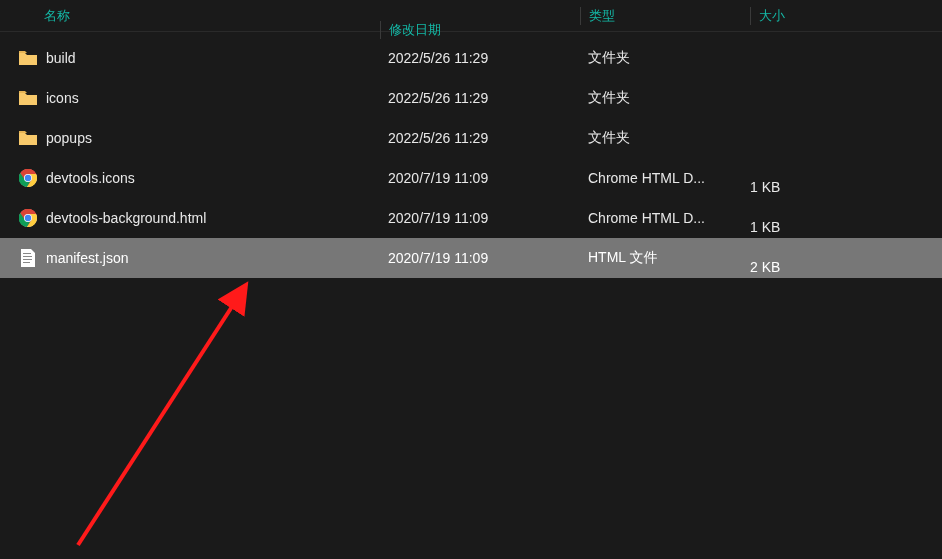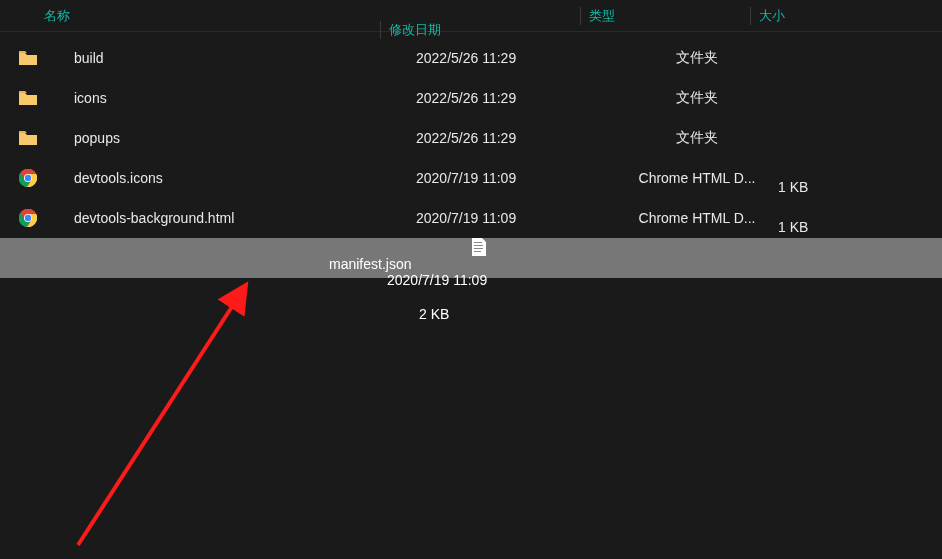--- a/index.html
+++ b/index.html
@@ -57,46 +57,43 @@
     .file-row {
       display: flex;
       align-items: center;
       height: 40px;
       padding-left: 16px;
       color: #e8e8e8;
     }
     .file-row.selected {
       background: #777777;
       color: #ffffff;
-      flex-direction: column;
     }
     .icon-cell {
       width: 24px;
       display: flex;
       align-items: center;
       justify-content: center;
     }
     .name-cell {
       width: 340px;
       padding-left: 6px;
       display: flex;
       align-items: center;
-      margin-left: 28px;
     }
     .date-cell {
       width: 200px;
       padding-left: 8px;
     }
     .type-cell {
       width: 170px;
       padding-left: 8px;
       white-space: nowrap;
       overflow: hidden;
       text-overflow: ellipsis;
-      text-align: center;
     }
     .size-cell {
       width: 120px;
       padding-right: 30px;
       margin-top: 18px;
     }
     .folder-icon {
       width: 18px;
       height: 14px;
     }

